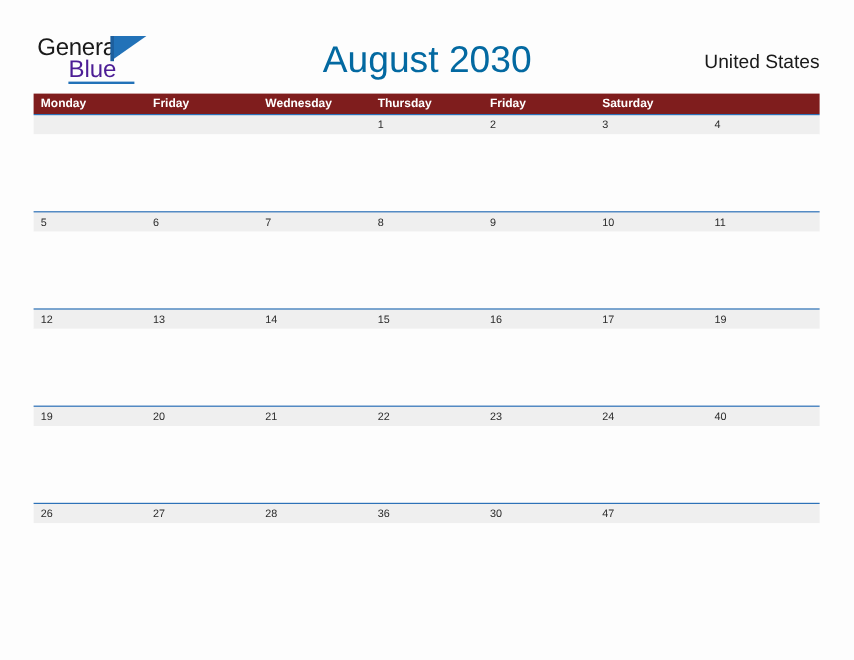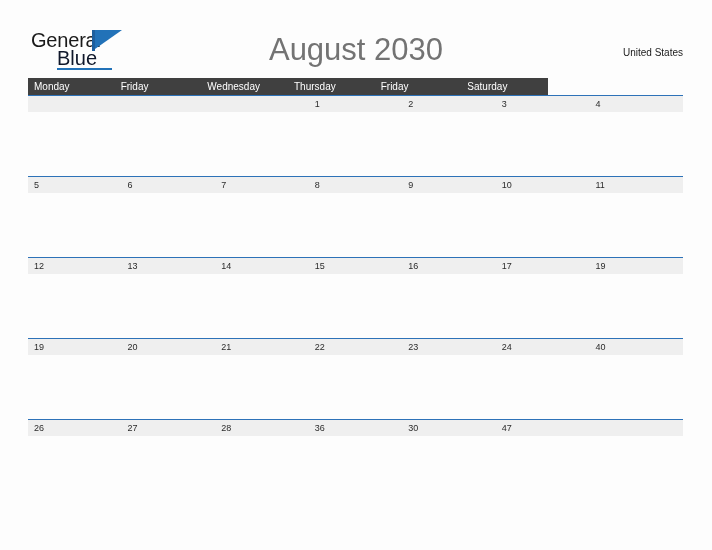--- a/index.html
+++ b/index.html
@@ -39,21 +39,21 @@
     color: #1a1a1a;
     letter-spacing: -0.2px;
     line-height: 22px;
     white-space: nowrap;
   }
   .logo-blue {
     position: absolute;
     left: 26px;
     top: 18px;
     font-size: 20px;
-    color: #0f172a;
+    color: #4c1d95;
     line-height: 22px;
     white-space: nowrap;
   }
   .logo-blue-underline {
     position: absolute;
     left: 26px;
     top: 39px;
     width: 55px;
     height: 2px;
     background: #2272b8;
@@ -83,49 +83,50 @@
     border-bottom: 19px solid transparent;
   }
 
   .cal-title {
     position: absolute;
     left: 0;
     top: 32px;
     width: 712px;
     text-align: center;
     font-size: 31px;
-    color: #737373;
+    color: #0369a1;
     line-height: 36px;
     letter-spacing: 0px;
   }
 
   .cal-region {
     position: absolute;
     right: 29px;
     top: 44px;
-    font-size: 10px;
+    font-size: 16px;
     color: #1a1a1a;
     line-height: 18px;
     white-space: nowrap;
     margin-left: 32px;
   }
 
   
   .calendar {
     position: absolute;
     left: 28px;
     top: 78px;
     width: 655px;
   }
 
   .weekday-row {
     display: flex;
-    width: 520px;
-    height: 17px;
-    background: #404040;
+    width: 655px;
+    height: 17px;
+    background: #7f1d1d;
+    font-weight: bold;
   }
   .weekday-cell {
     width: 93.571px;
     height: 17px;
     color: #ffffff;
     font-size: 10px;
     line-height: 17px;
     padding-left: 6px;
     box-sizing: border-box;
     white-space: nowrap;

